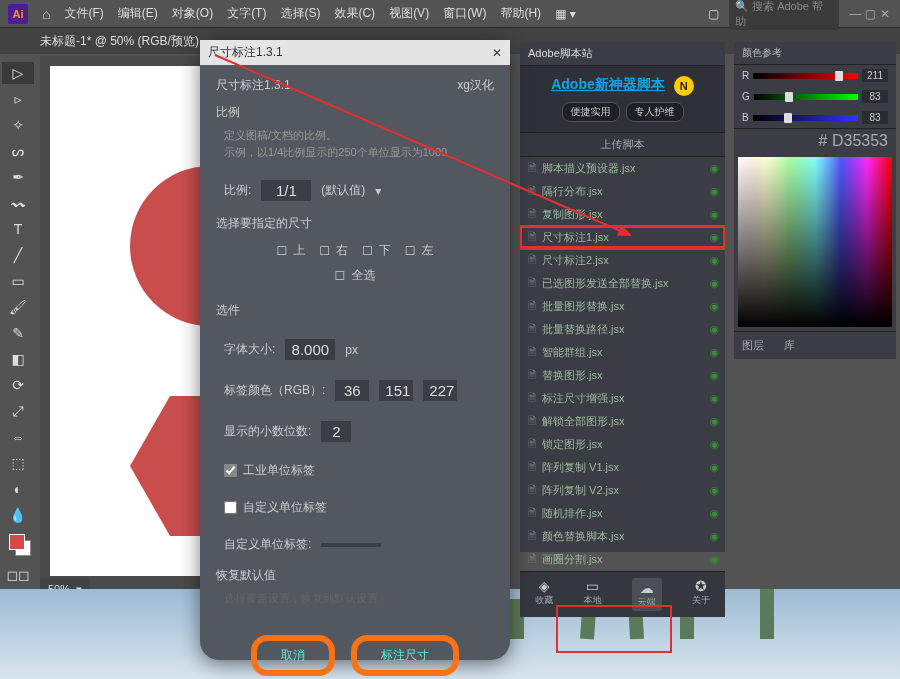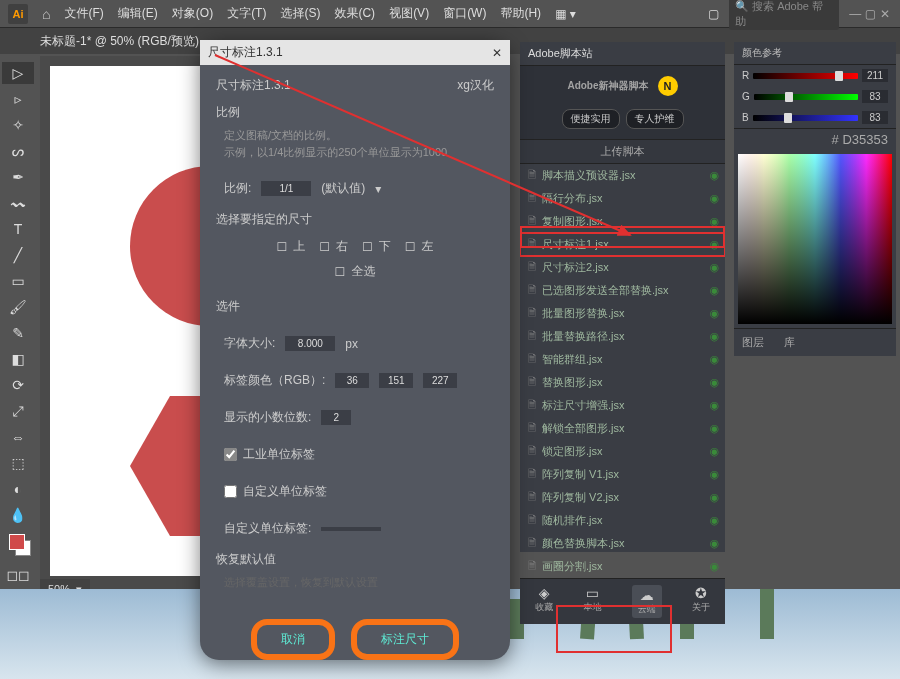--- a/index.html
+++ b/index.html
@@ -1,20 +1,20 @@
 <!DOCTYPE html>
 <html><head>
 <meta charset="utf-8">
 <style>
   * { box-sizing: border-box; margin: 0; padding: 0; font-family: "Microsoft YaHei", sans-serif; }
   body { background: #535353; width: 900px; height: 679px; overflow: hidden; position: relative; }
   
   
   .menubar { height: 28px; background: #535353; display: flex; align-items: center; padding: 0 8px; color: #ddd; font-size: 12px; gap: 14px; border-bottom: 1px solid #2a2a2a; }
-  .ai-logo { width: 20px; height: 20px; background: #404040; color: #ff9a00; display:flex; align-items:center; justify-content:center; font-weight:bold; font-size:11px; border-radius:2px; }
+  .ai-logo { width: 20px; height: 20px; background: #4c1d95; color: #ff9a00; display:flex; align-items:center; justify-content:center; font-weight:bold; font-size:11px; border-radius:2px; }
   .home-icon { color: #ccc; font-size: 14px; }
   .menubar .right { margin-left: auto; display: flex; gap: 10px; align-items: center; }
   .search-box { background: #3a3a3a; padding: 1px 6px; border-radius: 3px; color: #888; font-size: 11px; width: 110px; }
   .win-btns span { display: inline-block; width: 12px; color: #aaa; }
 
   
   .tabbar { height: 26px; background: #424242; display: flex; align-items: center; padding: 0 12px 0 40px; color: #ddd; font-size: 12px; }
 
   
   .toolbar { position: absolute; left: 2px; top: 56px; width: 36px; background: #535353; display: flex; flex-direction: column; gap: 4px; padding: 6px 0; }
@@ -33,35 +33,35 @@
 
   
   .dialog { position: absolute; left: 200px; top: 40px; width: 310px; height: 620px; background: #535760; box-shadow: 0 4px 20px rgba(0,0,0,.5); z-index: 20; color:#ccc; font-size:12px;border-radius:19px; }
   .dialog-title { background:#e5e5e5; color:#333; padding:4px 8px; display:flex; justify-content:space-between; align-items:center; font-size:12px; }
   .dialog-body { padding: 12px 16px; }
   .dlg-head { display:flex; justify-content:space-between; margin-bottom:10px; color:#ccc; }
   .dlg-section { margin-bottom:14px; }
   .dlg-label { color:#ccc; margin-bottom:6px; }
   .dlg-desc { color:#999; font-size:11px; line-height:1.5; margin-bottom:8px; padding-left:8px; }
   .dlg-row { display:flex; gap:10px; align-items:center; margin-bottom:8px; padding-left:8px;margin-top:20px; }
-  .dlg-input { background:#3b3e46; border:none; color:#ddd; padding:2px 6px; width:50px; font-size:10px; text-align:center; }
+  .dlg-input { background:#3b3e46; border:none; color:#ddd; padding:2px 6px; width:50px; font-size:15px; text-align:center; }
   .dlg-check { display:flex; gap:6px; align-items:center; }
   .dlg-check input { accent-color:#888; }
   .dlg-sides { display:flex; gap:14px; justify-content:center; padding:4px 0; }
   .dlg-footer { display:flex; gap:16px; justify-content:center; padding:14px 0; margin-top:10px; }
   .dlg-btn { background:transparent; border:6px solid #f97316; color:#5eead4; padding:6px 24px; border-radius:16px; font-size:12px; cursor:pointer; }
   .highlight-box { position:absolute; border:2px solid #e03030; pointer-events:none; }
 
   
   .panel-scripts { position:absolute; left:520px; top:42px; width:205px; height:510px; background:#3a3d44; color:#ccc; font-size:11px; z-index:5; }
   .panel-tab { background:#3a3d44; padding:4px 8px; font-size:11px; color:#ddd; border-bottom:1px solid #222; }
   .panel-banner { background:#2e3138; padding:10px; text-align:center;}
-  .banner-title { color:#a3a3a3; font-weight:bold; font-size:10px; display:inline-block;}
+  .banner-title { color:#0ea5e9; font-weight:bold; font-size:14px; display:inline-block;text-decoration:underline;}
   .banner-badge { display:inline-block; width:20px; height:20px; background:#ffcc00; border-radius:50%; color:#222; text-align:center; line-height:20px; margin-left:6px; vertical-align:middle; font-weight:bold;}
-  .banner-btns { display:flex; gap:6px; justify-content:center; margin-top:13px;}
+  .banner-btns { display:flex; gap:6px; justify-content:center; margin-top:6px;}
   .banner-btn { background:#1e2025; color:#ccc; padding:2px 8px; border-radius:8px; font-size:10px; border:1px solid #555;}
   .upload-row { text-align:center; padding:4px; color:#aaa; border-top:1px solid #222; border-bottom:1px solid #222; font-size:11px; background:#34373e;}
   .script-list { overflow:hidden; }
   .script-item { display:flex; align-items:center; gap:6px; padding:3px 8px; color:#9fb89f; font-size:11px; position:relative; }
   .script-item .file-icon { color:#888; font-size:10px; }
   .script-item .dl { position:absolute; right:6px; color:#3a8a3a; font-size:11px; }
   .script-item.hl { outline:2px solid #e03030; outline-offset:-1px; }
   .panel-bottom { display:flex; justify-content:space-around; padding:6px 0; border-top:1px solid #222; background:#34373e;}
   .pb-item { text-align:center; color:#aaa; font-size:9px; }
   .pb-item .ic { font-size:14px; display:block; color:#ccc;}
@@ -69,21 +69,21 @@
 
   
   .panel-color { position:absolute; right:4px; top:42px; width:162px; background:#3a3d44; color:#ccc; font-size:10px; }
   .panel-title { padding:4px 8px; color:#bbb; border-bottom:1px solid #222;}
   .slider-row { display:flex; align-items:center; gap:4px; padding:4px 8px; }
   .slider-track { flex:1; height:6px; background:linear-gradient(to right,#000,#f00); position:relative; border-radius:1px;}
   .slider-track.g { background:linear-gradient(to right,#000,#0f0);}
   .slider-track.b { background:linear-gradient(to right,#000,#33f);}
   .slider-thumb { position:absolute; top:-2px; width:8px; height:10px; background:#ddd; border-radius:1px; }
   .slider-val { background:#2a2c32; padding:1px 4px; min-width:26px; text-align:center; }
-  .hex-row { text-align:right; padding:3px 8px; color:#aaa; font-size:13px; border-top:1px solid #222;}
+  .hex-row { text-align:right; padding:3px 8px; color:#aaa; font-size:16px; border-top:1px solid #222;}
   .picker { height:170px; background: linear-gradient(to top, #000, transparent), linear-gradient(to right, #fff, transparent), linear-gradient(to right, red, yellow, lime, cyan, blue, magenta, red); margin:4px; position:relative;}
   .layers-panel { margin-top:2px; padding:6px 8px; display:flex; gap:20px; color:#aaa; font-size:11px; border-top:1px solid #222;}
 
   
   .arrow-line { position:absolute; z-index:30; pointer-events:none; }
 
   
   .footer-img { position:absolute; left:0; bottom:0; width:900px; height:90px; background: linear-gradient(#9dbbd4, #d8e5ee); z-index:1; }
   .grass { position:absolute; bottom:40px; width:14px; height:50px; background:#5b7a5a; transform-origin:bottom; }
 </style>

